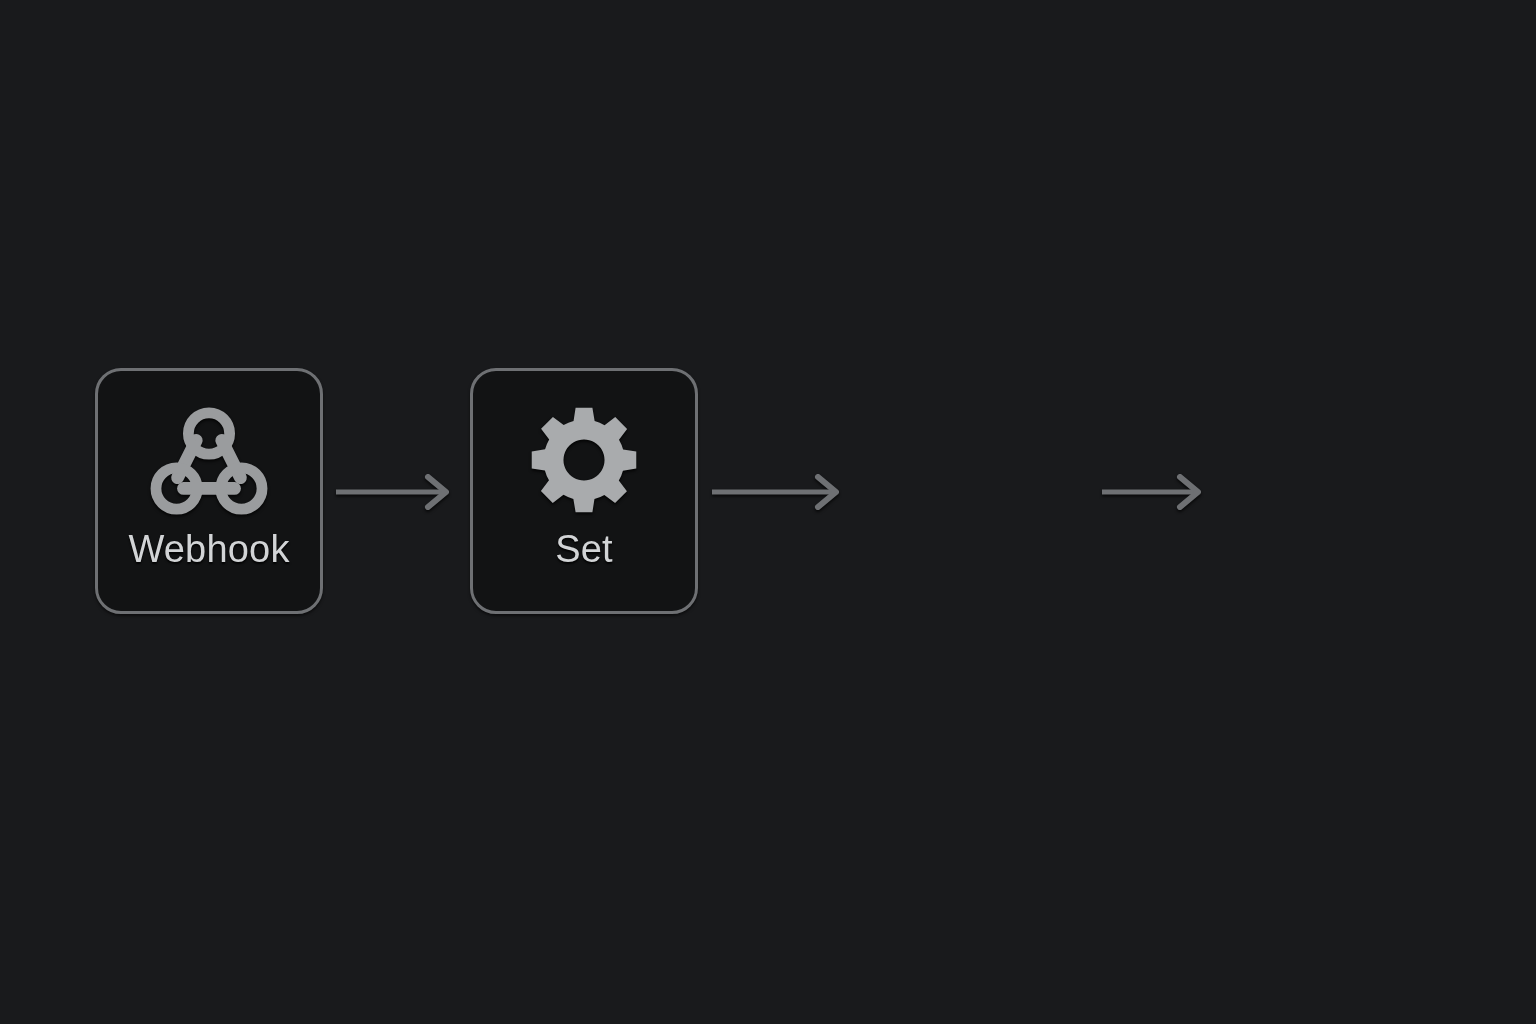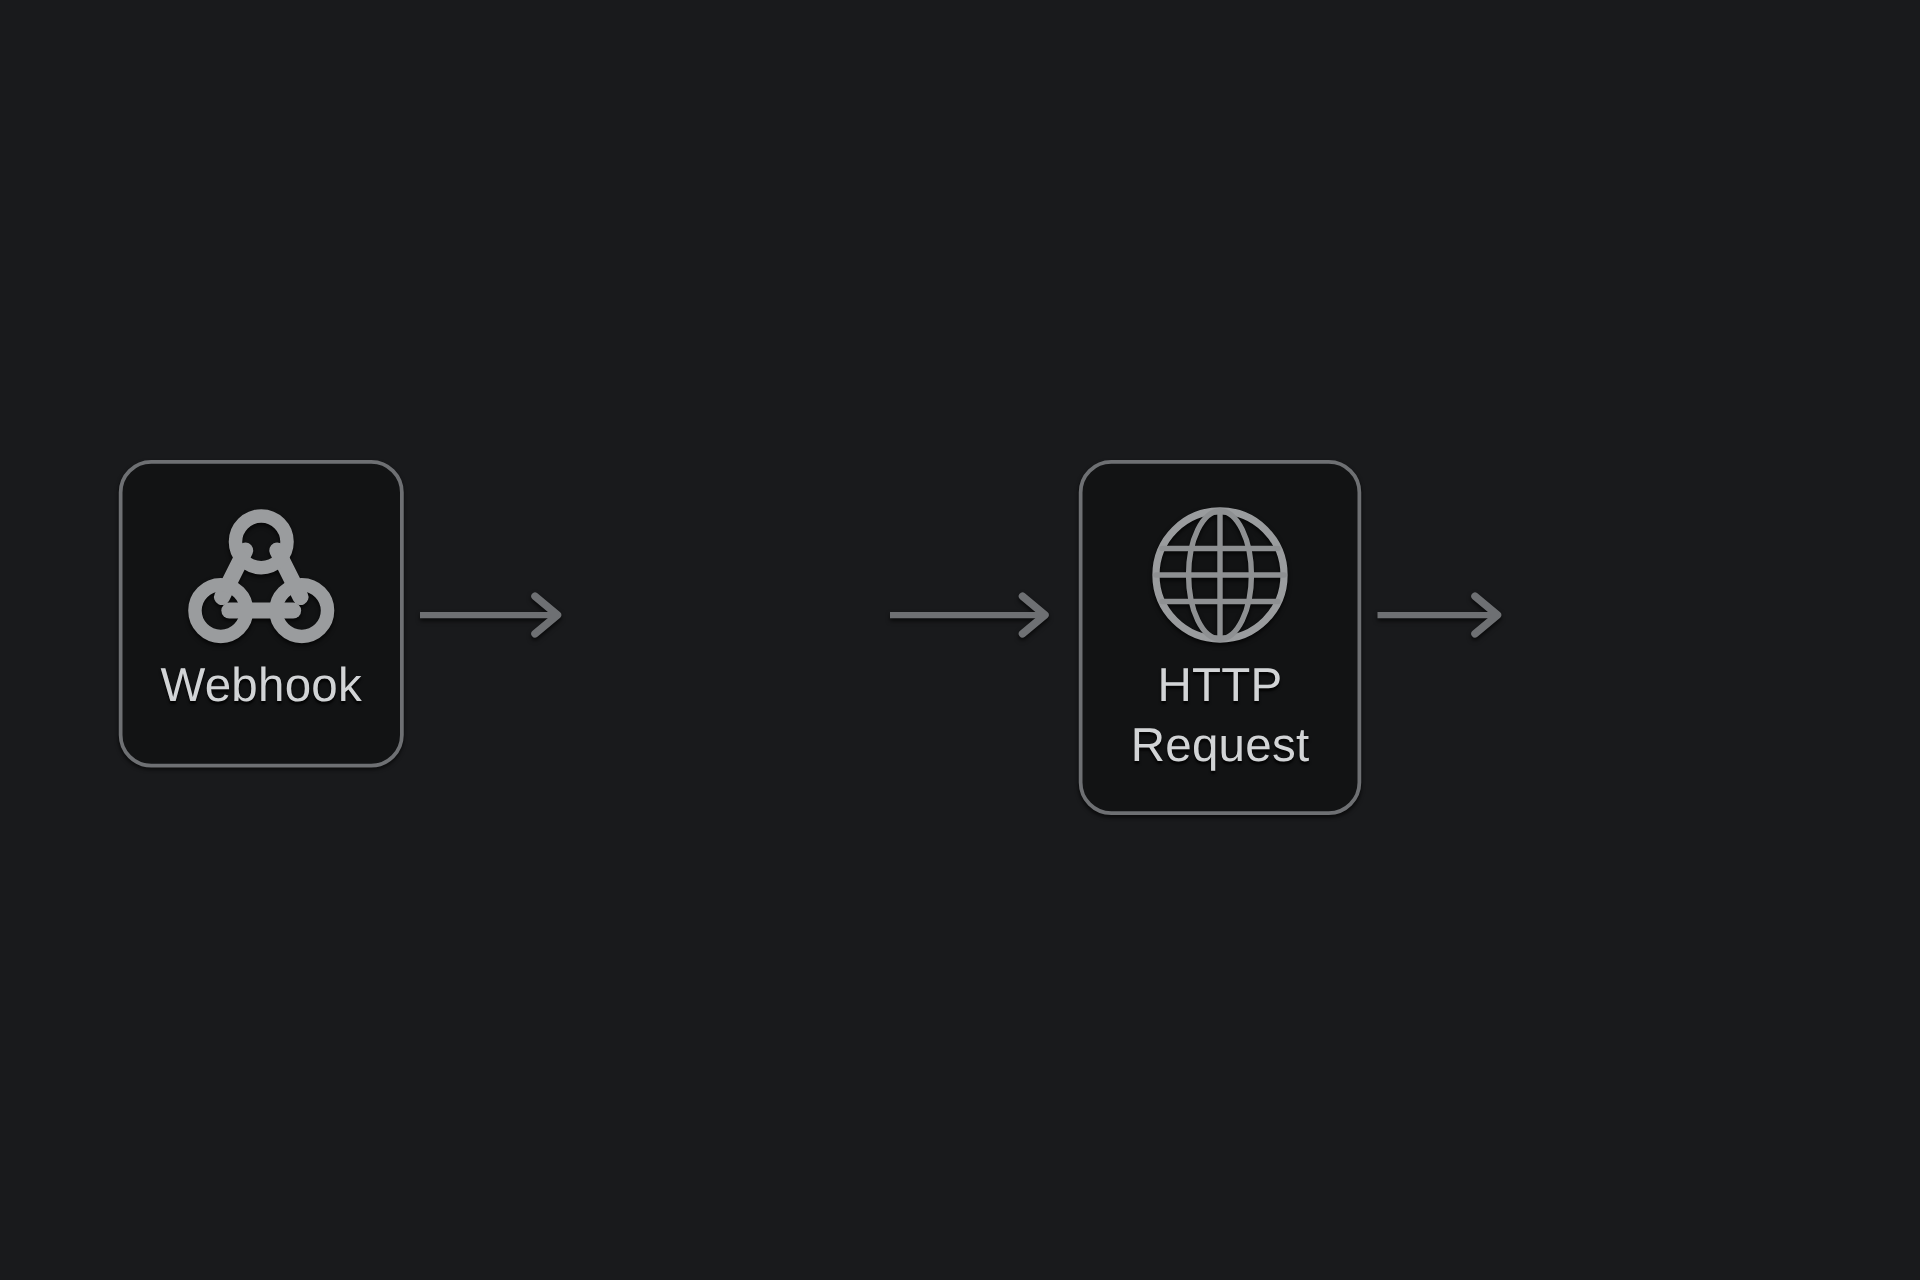--- a/index.html
+++ b/index.html
@@ -138,42 +138,41 @@
         </svg>
       </div>
       <div class="node-label">Webhook</div>
     </div>
 
     <svg class="arrow" id="arrow-1" viewBox="0 0 124 44">
       <path class="arrow-stroke" d="M2 22 H108"></path>
       <path class="arrow-head" d="M94 7 L112 22 L94 37"></path>
     </svg>
 
+    <div class="node" id="node-set">
+      <div class="node-icon">
+        <svg viewBox="0 0 120 120" width="112" height="112" aria-hidden="true">
+          <path class="ico-fill" fill-rule="evenodd" d="
+            M51 4 h18 l2.4 14.3 a42 42 0 0 1 10.6 4.4 l11.5-8.7 12.7 12.7 -8.7 11.5
+            a42 42 0 0 1 4.4 10.6 L116 51 v18 l-14.3 2.4 a42 42 0 0 1 -4.4 10.6
+            l8.7 11.5 -12.7 12.7 -11.5-8.7 a42 42 0 0 1 -10.6 4.4 L69 116 h-18
+            l-2.4-14.3 a42 42 0 0 1 -10.6-4.4 l-11.5 8.7 -12.7-12.7 8.7-11.5
+            a42 42 0 0 1 -4.4-10.6 L4 69 v-18 l14.3-2.4 a42 42 0 0 1 4.4-10.6
+            l-8.7-11.5 12.7-12.7 11.5 8.7 a42 42 0 0 1 10.6-4.4 Z
+            M60 38 a22 22 0 1 0 0.001 0 Z"></path>
+        </svg>
+      </div>
+      <div class="node-label">Set</div>
+    </div>
 
     <svg class="arrow" id="arrow-2" viewBox="0 0 138 44">
       <path class="arrow-stroke" d="M2 22 H122"></path>
       <path class="arrow-head" d="M108 7 L126 22 L108 37"></path>
     </svg>
 
-    <div class="node" id="node-http">
-      <div class="node-icon">
-        <svg viewBox="0 0 120 120" width="116" height="116" aria-hidden="true">
-          <circle class="ico-stroke" style="stroke-width:6" cx="60" cy="60" r="53"></circle>
-
-          <line class="ico-thin" x1="12" y1="38" x2="108" y2="38"></line>
-          <line class="ico-thin" x1="7" y1="60" x2="113" y2="60"></line>
-          <line class="ico-thin" x1="12" y1="82" x2="108" y2="82"></line>
-
-          <line class="ico-thin" x1="60" y1="7" x2="60" y2="113"></line>
-          <ellipse class="ico-thin" cx="60" cy="60" rx="26" ry="53"></ellipse>
-        </svg>
-      </div>
-      <div class="node-label">HTTP
-Request</div>
-    </div>
 
     <svg class="arrow" id="arrow-3" viewBox="0 0 110 44">
       <path class="arrow-stroke" d="M2 22 H94"></path>
       <path class="arrow-head" d="M80 7 L98 22 L80 37"></path>
     </svg>
 
 
   </div>
 </div>
 

